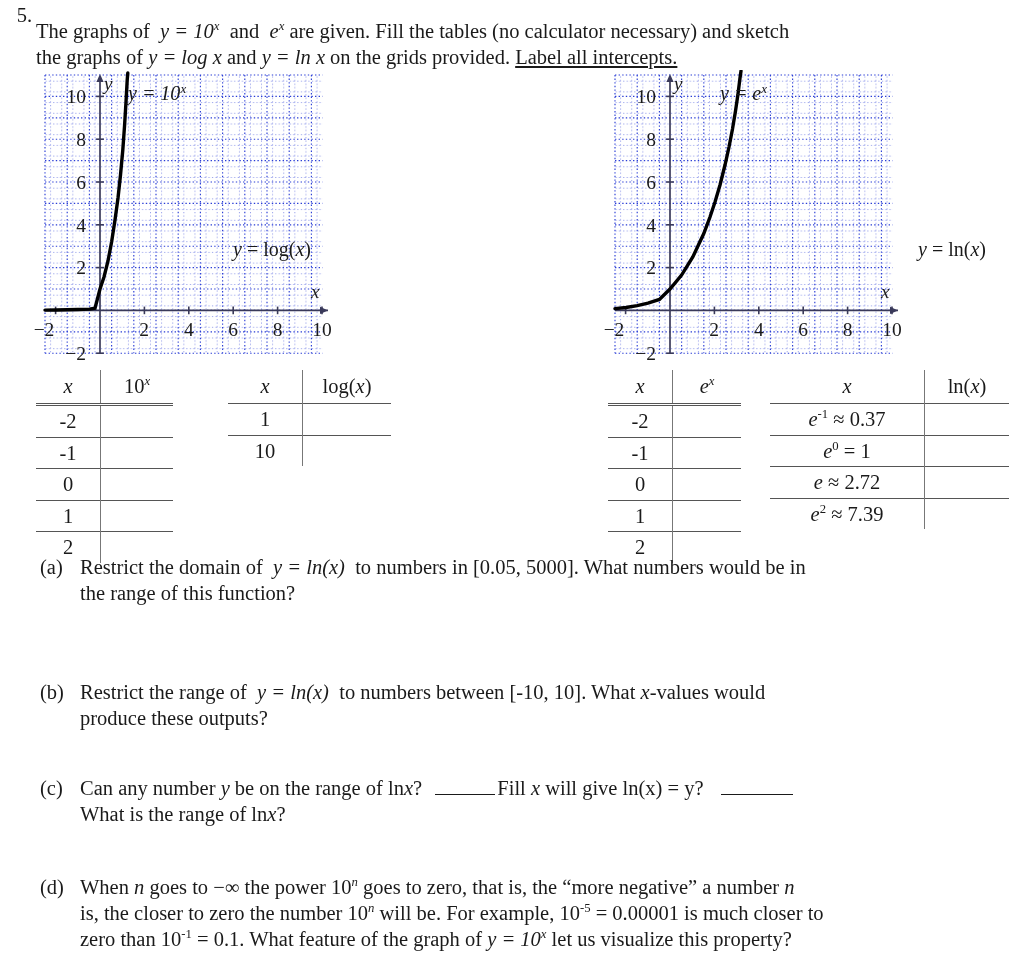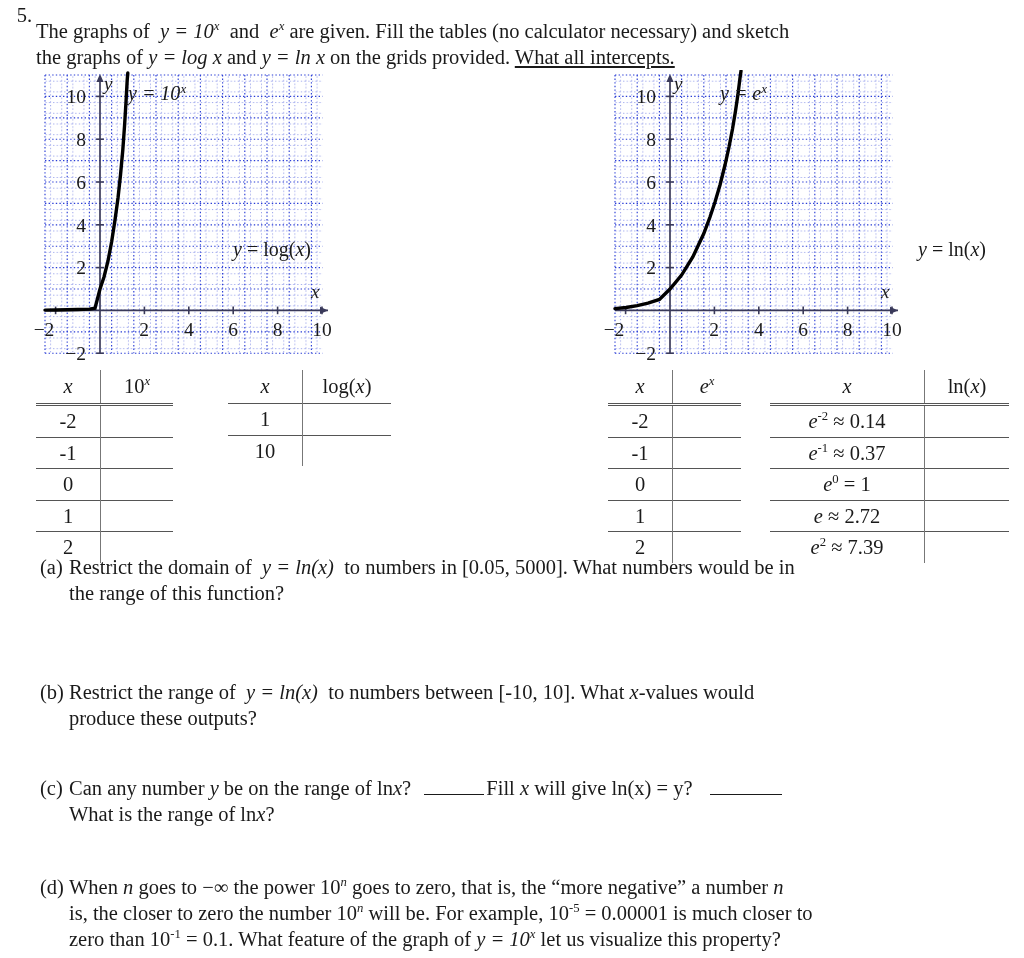--- a/index.html
+++ b/index.html
@@ -44,21 +44,21 @@
   #tbl-1{left:36px;top:370px;}
   #tbl-2{left:228px;top:370px;}
   #tbl-3{left:608px;top:370px;}
   #tbl-4{left:770px;top:370px;}
 
   
   .sub{
     position:absolute;font-size:20.5px;line-height:26px;width:952px;left:40px;
   }
   .sub .lbl{position:absolute;left:0;top:0;width:28px;text-align:left;}
-  .sub .txt{display:block;margin-left:29px;}
+  .sub .txt{display:block;margin-left:40px;}
   #sub-a{top:554px;}
   #sub-b{top:679px;}
   #sub-c{top:775px;}
   #sub-d{top:874px;}
   .blank{display:inline-block;border-bottom:1.4px solid #1a1a1a;vertical-align:baseline;}
   .blank.w1{width:60px;margin:0 2px 0 8px;}
   .blank.w2{width:72px;margin:0 0 0 12px;}
 </style>
 </head>
 <body>
@@ -69,21 +69,21 @@
     <span>The graphs of</span>
     &nbsp;<span class="mi"><span>y = 10</span><sup class="pw mi">x</sup></span>&nbsp;
     <span>and</span>
     &nbsp;<span class="mi"><span>e</span><sup class="pw mi">x</sup></span>
     <span>are given. Fill the tables (no calculator necessary) and sketch</span><br>
     <span>the graphs of</span>
     <span class="mi">y = log x</span>
     <span>and</span>
     <span class="mi">y = ln x</span>
     <span>on the grids provided.</span>
-    <span class="uline">What all intercepts.</span>
+    <span class="uline">Label all intercepts.</span>
   </span>
 </div>
 
 <div class="graph" id="graph-left">
 <svg width="380" height="296" viewBox="0 0 380 296">
   <defs>
     <pattern id="minorL" width="11.1" height="10.7" patternUnits="userSpaceOnUse">
       <path d="M 11.1 0 L 0 0 0 10.7" fill="none" stroke="#2b3ed6" stroke-width="1" stroke-dasharray="1.2 2.3" opacity="0.95"></path>
     </pattern>
   </defs>
@@ -331,28 +331,20 @@
 </div>
 
 <div class="mtable" id="tbl-4">
   <table>
     <tbody>
         <tr>
       <td class="hd" style="width:142px"><span class="mi">x</span></td>
       <td class="hd vr" style="width:72px">ln(<span class="mi">x</span>)</td>
     </tr>
     <tr>
-      <td class="dbl">
-        <span class="mi">e</span><sup class="pw mn">-2</sup>
-        <span class="mo">≈</span>
-        <span class="mn">0.14</span>
-      </td>
-      <td class="dbl vr"></td>
-    </tr>
-    <tr>
       <td class="rule-t">
         <span class="mi">e</span><sup class="pw mn">-1</sup>
         <span class="mo">≈</span>
         <span class="mn">0.37</span>
       </td>
       <td class="rule-t vr"></td>
     </tr>
     <tr>
       <td class="rule-t">
         <span class="mi">e</span><sup class="pw mn">0</sup>

